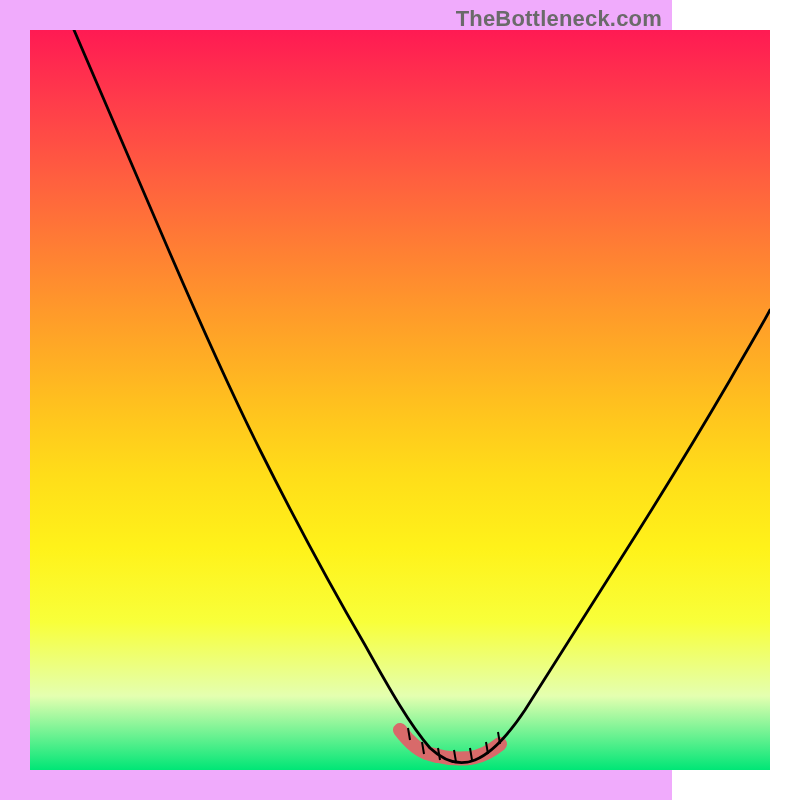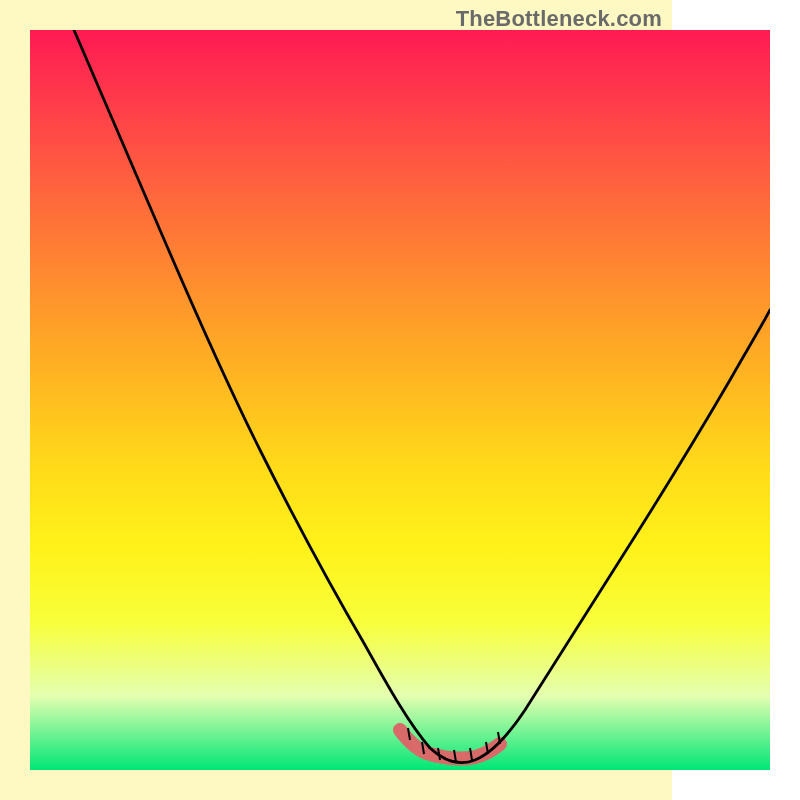--- a/index.html
+++ b/index.html
@@ -1,21 +1,21 @@
 <!DOCTYPE html>
 <html><head>
 <meta charset="utf-8">
 <style>
   * { margin: 0; padding: 0; box-sizing: border-box; }
   html, body { width: 800px; height: 800px; overflow: hidden; background: #fff; }
   .chart-container {
     position: relative;
     width: 672px;
     height: 800px;
-    background: #fef9c3;
+    background: #f0abfc;
   }
   .watermark {
     position: absolute;
     top: 6px;
     right: 10px;
     font-family: Arial, Helvetica, sans-serif;
     font-size: 22px;
     font-weight: bold;
     color: #6a6a6a;
     z-index: 10;

